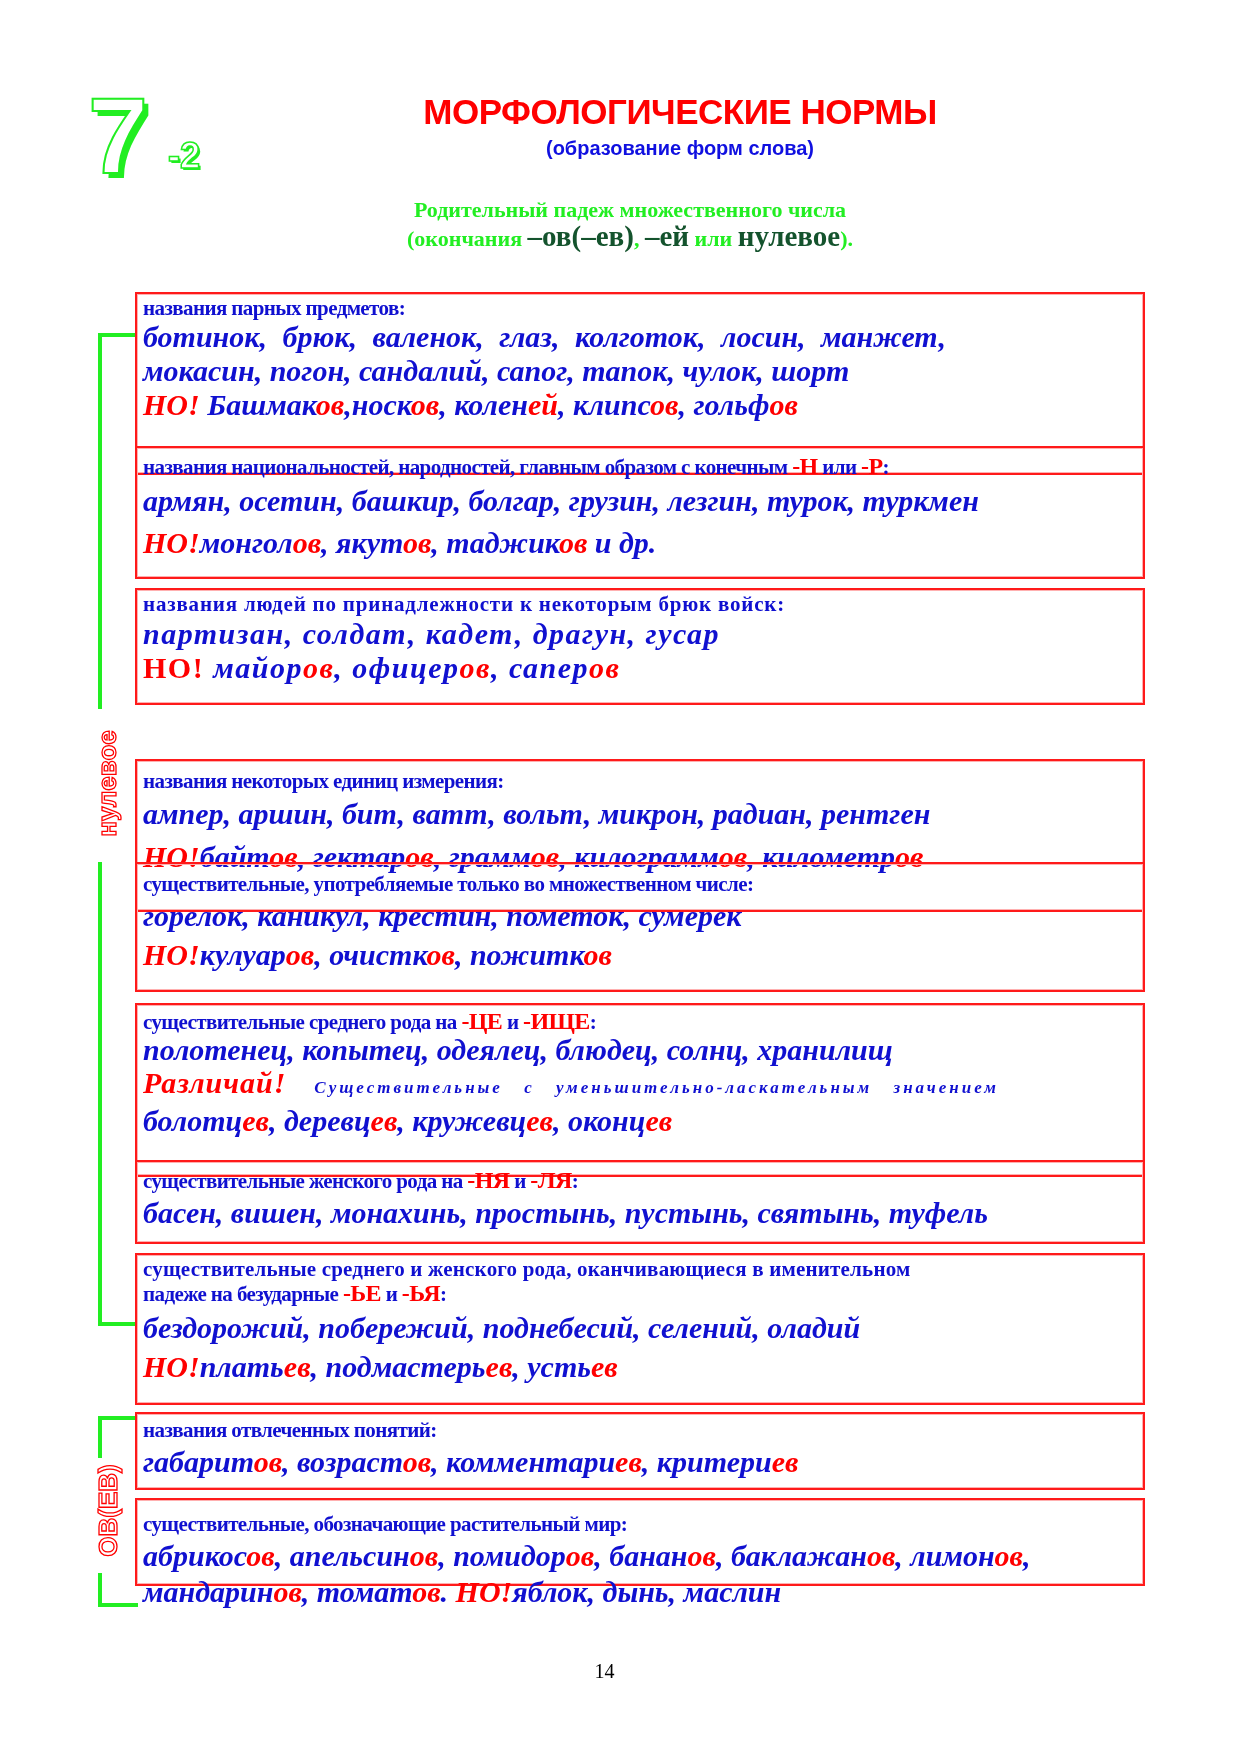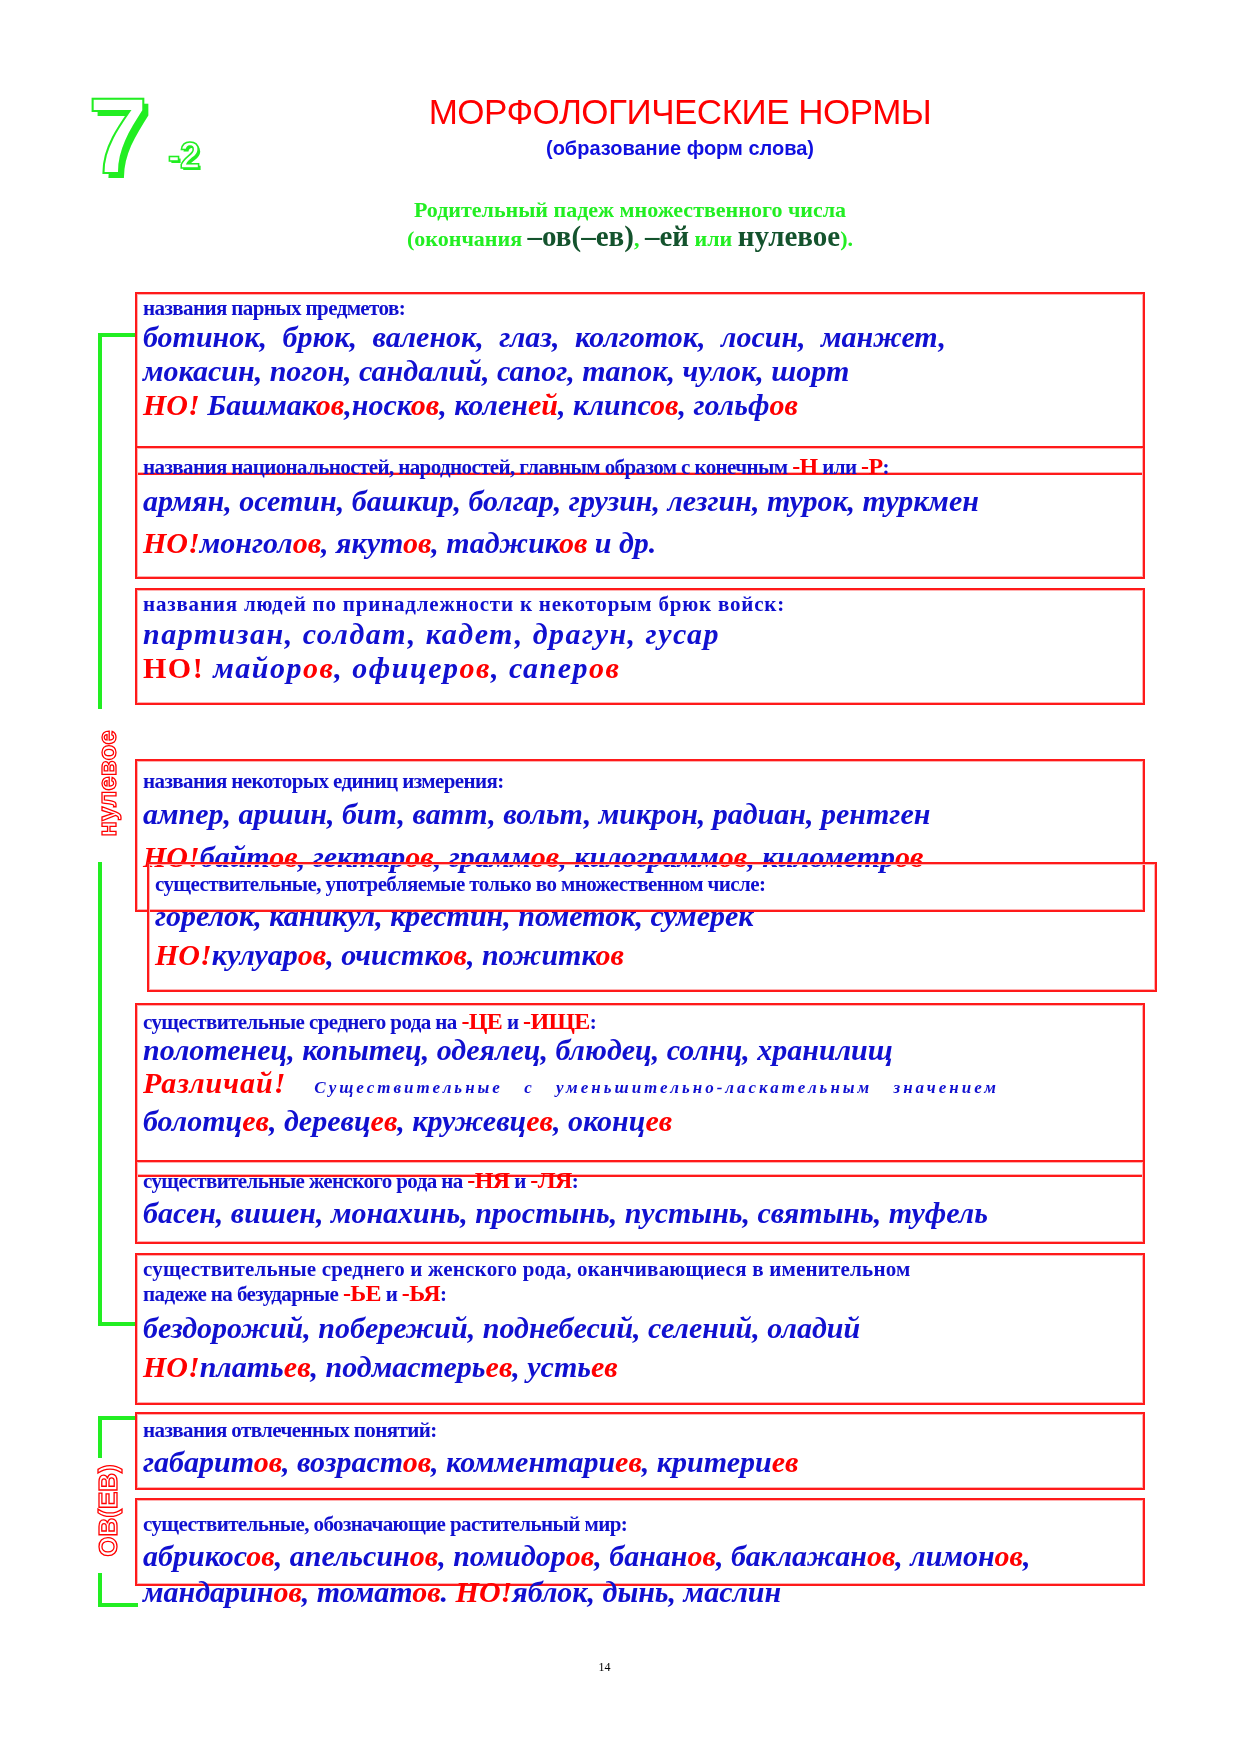--- a/index.html
+++ b/index.html
@@ -4,41 +4,41 @@
 <style>
   html, body { margin:0; padding:0; background:#fff; }
   body { width:1235px; height:1754px; position:relative; overflow:hidden; font-family:"Liberation Serif", serif; }
   .abs { position:absolute; }
 
   .big-num { left:88px; top:82px; font-family:"Liberation Sans", sans-serif; font-weight:bold; font-size:108px; line-height:1; color:#fff;
     -webkit-text-stroke:2px #22ee22; text-shadow:5px 5px 0 #22ee22; }
   .sub-num { left:168px; top:138px; font-family:"Liberation Sans", sans-serif; font-weight:bold; font-size:36px; line-height:1; color:#fff;
     -webkit-text-stroke:1.5px #22ee22; text-shadow:2px 2px 0 #22ee22; }
 
-  .title { left:330px; top:92px; width:700px; text-align:center; font-family:"Liberation Sans", sans-serif; font-weight:normal; font-size:35px; color:#ff0000; letter-spacing:-0.5px; }
+  .title { left:330px; top:92px; width:700px; text-align:center; font-family:"Liberation Sans", sans-serif; font-weight:bold; font-size:35px; color:#ff0000; letter-spacing:-0.5px; }
   .subtitle { left:330px; top:137px; width:700px; text-align:center; font-family:"Liberation Sans", sans-serif; font-weight:bold; font-size:20px; color:#1010e0; }
 
   .intro { left:300px; top:197px; width:660px; text-align:center; font-weight:bold; color:#22ee22; font-size:22px; line-height:26px; }
   .intro .red { color:#14532d; font-size:29px; }
 
   .box { position:absolute; left:135px; width:1010px; border:2px solid #ff1a1a; box-shadow:inset 0 0 0 1px #ffb0b0; box-sizing:border-box; padding:2px 6px; color:#1010d0; }
   .hdr { font-weight:bold; font-size:21px; line-height:24px; letter-spacing:-0.6px; }
   .hdr.wide { letter-spacing:0.8px; }
   .words { font-weight:bold; font-style:italic; font-size:30px; line-height:36px; }
   .no { color:#ff0000; font-style:italic; font-weight:bold; }
   .no-up { color:#ff0000; font-style:normal; font-weight:bold; }
   .end { color:#ff0000; }
   .hr { color:#ff0000; font-size:24px; }
   .small-it { font-size:17px; font-style:italic; font-weight:bold; letter-spacing:3px; }
 
   .bracket { position:absolute; border:4px solid #22ee22; border-right:none; }
   .side-label { position:absolute; font-family:"Liberation Sans", sans-serif; font-weight:bold; font-size:26px; color:#fff;
     -webkit-text-stroke:1.3px #ff0000; transform:rotate(-90deg); transform-origin:center; white-space:nowrap; }
 
-  .page-num { left:0; top:1660px; width:1209px; text-align:center; font-size:12px; color:#000; }
+  .page-num { left:0; top:1660px; width:1209px; text-align:center; font-size:20px; color:#000; }
 </style>
 </head>
 <body>
 
 <div class="abs big-num">7</div>
 <div class="abs sub-num">-2</div>
 <div class="abs title">МОРФОЛОГИЧЕСКИЕ НОРМЫ</div>
 <div class="abs subtitle">(образование форм слова)</div>
 
 <div class="abs intro">
@@ -72,21 +72,21 @@
   <div class="words" style="line-height:36px; letter-spacing:1.5px;">партизан, солдат, кадет, драгун, гусар</div>
   <div class="words" style="line-height:32px; letter-spacing:1.5px;"><span class="no-up">НО!</span><span> майор</span><span class="end">ов</span><span>, офицер</span><span class="end">ов</span><span>, сапер</span><span class="end">ов</span></div>
 </div>
 
 <div class="box" style="top:719px; height:153px;margin-top:40px;">
   <div class="hdr" style="margin-top:6px;">названия некоторых единиц измерения:</div>
   <div class="words" style="line-height:42px;">ампер, аршин, бит, ватт, вольт, микрон, радиан, рентген</div>
   <div class="words" style="line-height:44px;"><span class="no">НО!</span><span>байт</span><span class="end">ов</span><span>, гектар</span><span class="end">ов</span><span>, грамм</span><span class="end">ов</span><span>, килограмм</span><span class="end">ов</span><span>, километр</span><span class="end">ов</span></div>
 </div>
 
-<div class="box" style="top:862px; height:130px;margin-left:12px;">
+<div class="box" style="top:862px; height:130px;">
   <div class="hdr" style="margin-top:6px;">существительные, употребляемые только во множественном числе:</div>
   <div class="words" style="line-height:40px;">горелок, каникул, крестин, пометок, сумерек</div>
   <div class="words" style="line-height:38px;"><span class="no">НО!</span><span>кулуар</span><span class="end">ов</span><span>, очистк</span><span class="end">ов</span><span>, пожитк</span><span class="end">ов</span></div>
 </div>
 
 <div class="box" style="top:1003px; height:174px;">
   <div class="hdr" style="margin-top:2px;"><span>существительные среднего рода на </span><span class="hr">-ЦЕ</span><span> и </span><span class="hr">-ИЩЕ</span><span>:</span></div>
   <div class="words" style="line-height:32px;">полотенец, копытец, одеялец, блюдец, солнц,  хранилищ</div>
   <div style="line-height:34px; display:flex; align-items:baseline;">
       <span class="no" style="font-size:30px; letter-spacing:1px;">Различай!</span>

